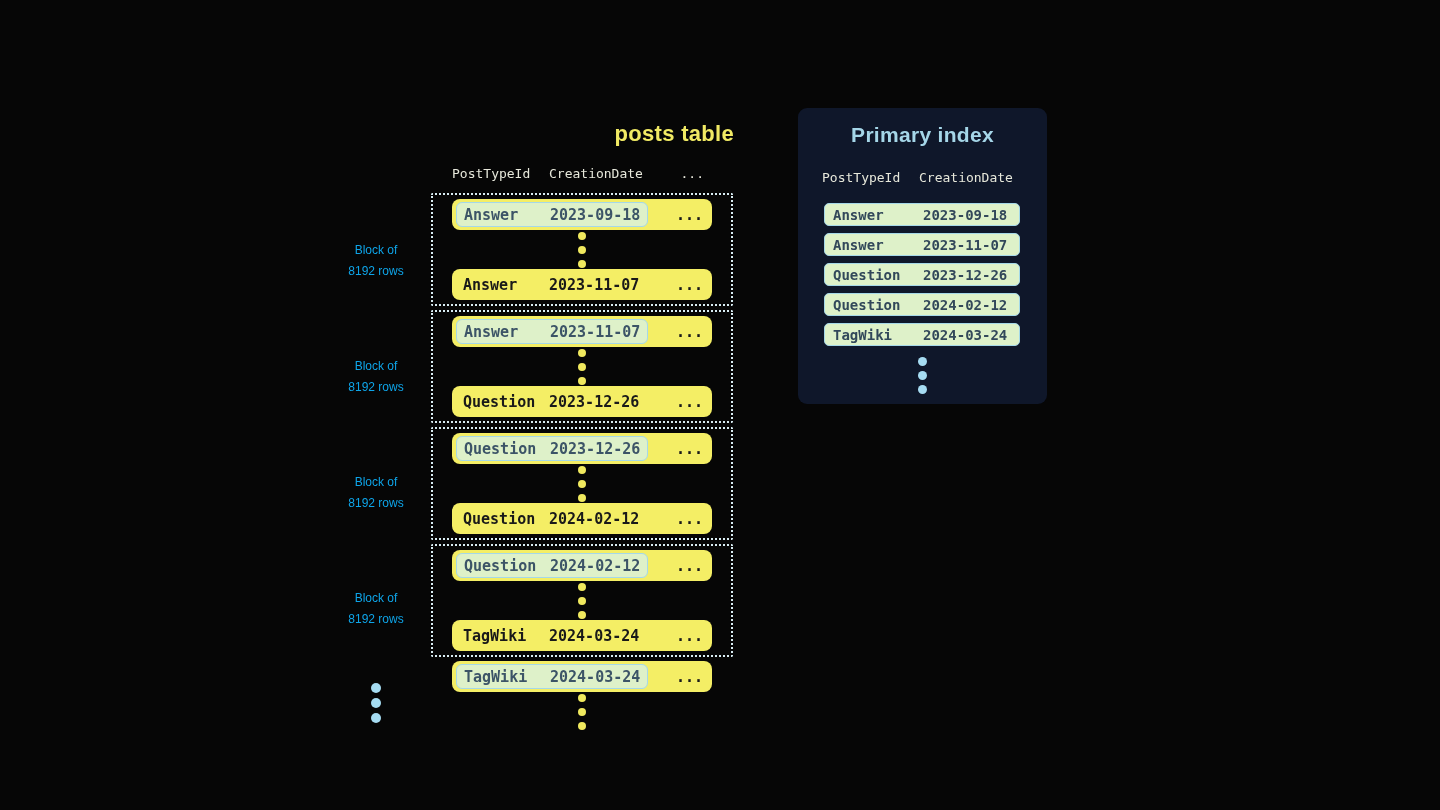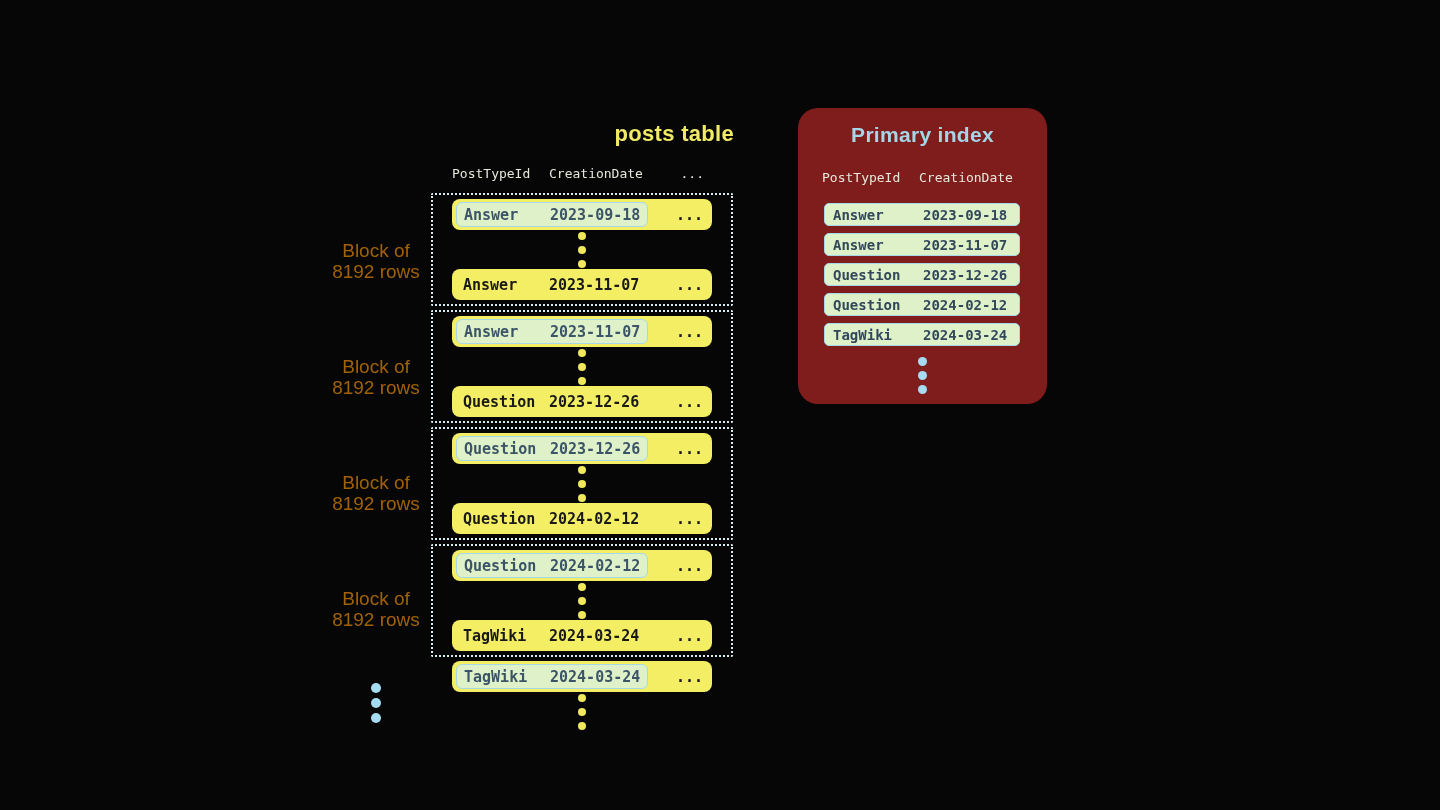--- a/index.html
+++ b/index.html
@@ -42,32 +42,32 @@
     border:1.5px solid #a5d8e8; border-radius:6px; color:#3c5467;
   }
 
   .vdots { display:flex; flex-direction:column; align-items:center; gap:6px; }
   .dot { border-radius:50%; }
   .dot.y { width:8px;  height:8px;  background:#f0e95e; }
   .dot.b { width:10px; height:10px; background:#a6dcf2; }
 
   .block-label {
     position:absolute; left:321px; width:110px; text-align:center;
-    color:#a16207; font-size:19px; font-weight:500; line-height:21px;
+    color:#0ea5e9; font-size:12px; font-weight:500; line-height:21px;
   }
   .bl-1 { top:240px; } .bl-2 { top:356px; } .bl-3 { top:472px; } .bl-4 { top:588px; }
 
   .overflow-row { position:absolute; left:452px; top:661px; }
   .bottom-dots  { position:absolute; left:578px; top:694px; }
   .left-dots    { position:absolute; left:371px; top:683px; gap:5px; }
 
   
   .panel {
     position:absolute; left:798px; top:108px; width:249px; height:296px;
-    background:#7f1d1d; border-radius:20px;
+    background:#0f172a; border-radius:9px;
   }
   .panel-title {
     position:absolute; top:15px; left:0; width:100%; text-align:center;
     font-size:21px; font-weight:700; color:#a5d6e8; letter-spacing:.3px;
   }
   .panel-headers {
     position:absolute; top:62px; left:24px; display:flex;
     font-family:"DejaVu Sans Mono", monospace; font-size:13px; color:#e7e8db;
   }
   .pa-c1 { width:97px; }

